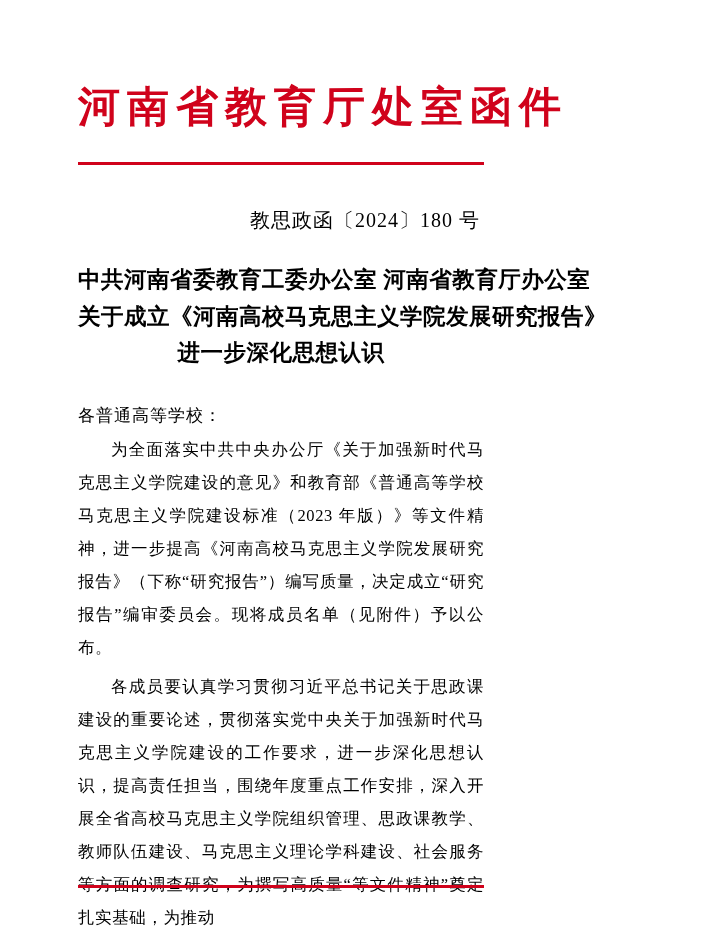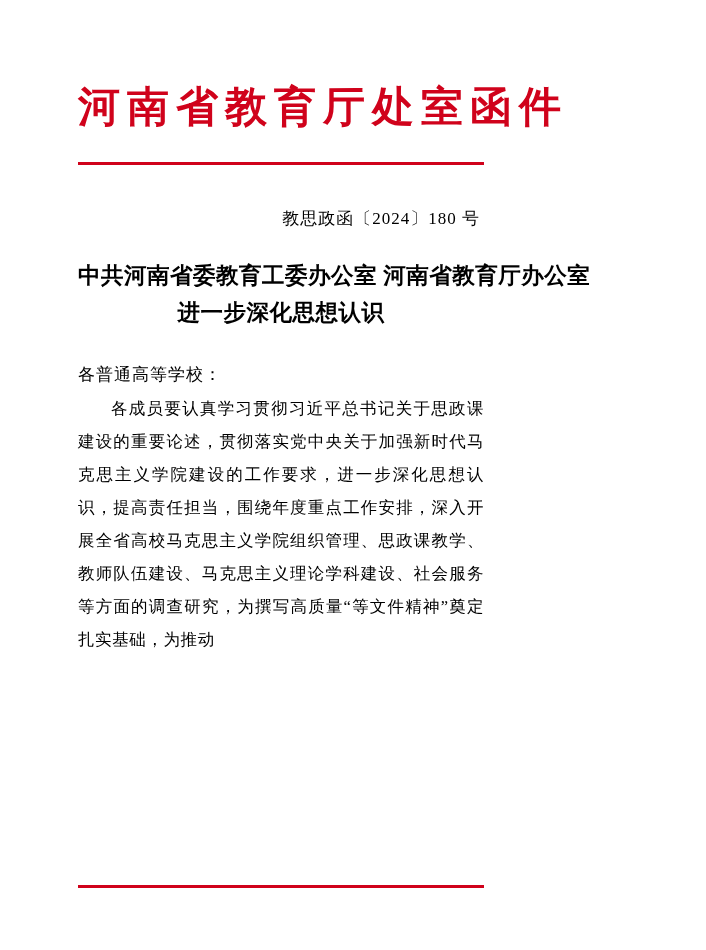--- a/index.html
+++ b/index.html
@@ -35,21 +35,21 @@
     line-height: 1.2;
     white-space: nowrap;
   }
   .top-rule {
     margin-top: 30px;
     height: 3px;
     background: #d0021b;
   }
   .doc-number {
     text-align: right;
-    font-size: 17px;
+    font-size: 20px;
     letter-spacing: 1px;
     margin-top: 42px;
     padding-right: 4px;
   }
   .doc-title {
     text-align: center;
     font-weight: bold;
     font-size: 22.5px;
     line-height: 1.62;
     margin-top: 28px;
@@ -89,23 +89,25 @@
   <div class="masthead">
     <div class="masthead-title">河南省教育厅处室函件</div>
   </div>
 
   <div class="top-rule"></div>
 
   <div class="doc-number">教思政函〔2024〕180 号</div>
 
   <div class="doc-title">
     <div>中共河南省委教育工委办公室  河南省教育厅办公室</div>
+    <div>关于成立《河南高校马克思主义学院发展研究报告》</div>
     <div>进一步深化思想认识</div>
   </div>
 
   <div class="salutation">各普通高等学校：</div>
 
+  <p class="body-para">为全面落实中共中央办公厅《关于加强新时代马克思主义学院建设的意见》和教育部《普通高等学校马克思主义学院建设标准（2023 年版）》等文件精神，进一步提高《河南高校马克思主义学院发展研究报告》（下称“研究报告”）编写质量，决定成立“研究报告”编审委员会。现将成员名单（见附件）予以公布。</p>
 
   <p class="body-para">各成员要认真学习贯彻习近平总书记关于思政课建设的重要论述，贯彻落实党中央关于加强新时代马克思主义学院建设的工作要求，进一步深化思想认识，提高责任担当，围绕年度重点工作安排，深入开展全省高校马克思主义学院组织管理、思政课教学、教师队伍建设、马克思主义理论学科建设、社会服务等方面的调查研究，为撰写高质量“等文件精神”奠定扎实基础，为推动</p>
 
   <div class="bottom-rule"></div>
 
 </div>
 
 </body></html>

